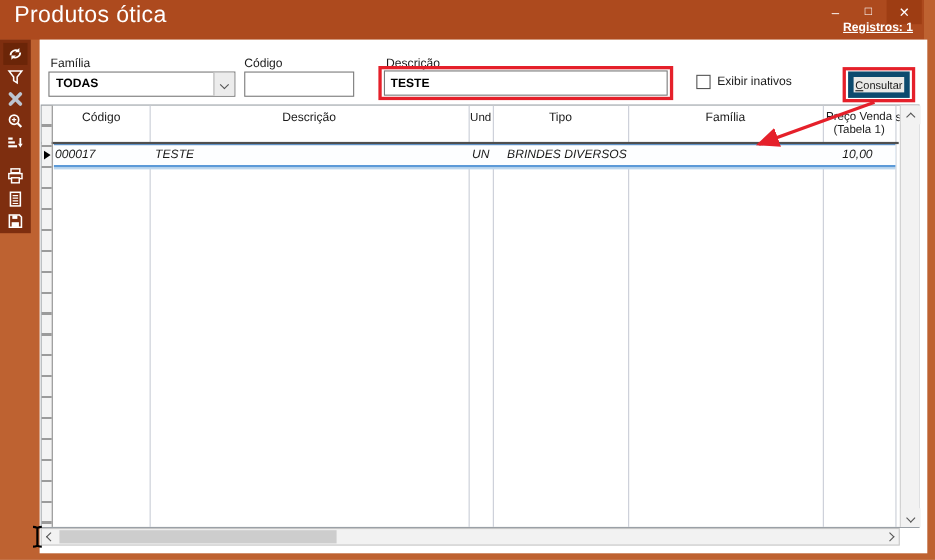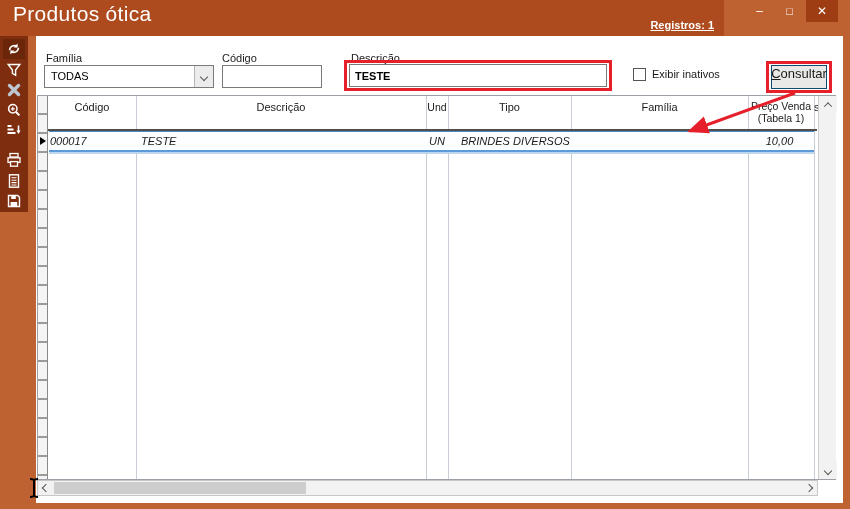--- a/index.html
+++ b/index.html
@@ -2,21 +2,21 @@
 <html><head>
 <meta charset="utf-8">
 <style>
   * { margin:0; padding:0; box-sizing:border-box; }
   html,body { width:850px; height:509px; overflow:hidden;
     font-family:"Liberation Sans", sans-serif; }
   .window { position:absolute; inset:0; width:850px; height:509px;
     background:#BE6231; }
 
   
-  .titlebar { position:absolute; left:0; top:0; width:724px; height:36px;
+  .titlebar { position:absolute; left:0; top:0; width:840px; height:36px;
     background:#AD4A1E; color:#fff; }
   .title { position:absolute; left:13px; top:2px; font-size:21px; font-weight:300;
     letter-spacing:.3px; color:#fff; }
   .winbtn { position:absolute; top:0; height:22px; width:27px; text-align:center;
     line-height:22px; font-size:12px; color:#fff; cursor:default; }
   .btn-min  { left:746px; }
   .btn-max  { left:776px; font-size:11px; }
   .btn-close{ left:806px; width:32px; background:#9E3D13; }
   .registros { position:absolute; right:10px; top:19px; font-size:11px;
     font-weight:bold; color:#fff; text-decoration:underline; cursor:pointer; }
@@ -30,34 +30,34 @@
   .tool svg { display:block; }
 
   
   .content { position:absolute; left:36px; top:36px; width:807px; height:467px;
     background:#fff; }
 
   
   .flabel { position:absolute; font-size:11px; color:#1a1a1a; }
   .combo { position:absolute; left:44px; top:65px; width:170px; height:23px;
     border:1px solid #7a7a7a; background:#fff; }
-  .combo .val { position:absolute; left:6px; top:4px; font-size:11px; font-weight:normal; }
+  .combo .val { position:absolute; left:6px; top:4px; font-size:11px; font-weight:bold; }
   .combo .ddbtn { position:absolute; right:0; top:0; width:19px; height:21px;
     background:#ECECEC; border-left:1px solid #b5b5b5;
     display:flex; align-items:center; justify-content:center; }
   .txtinput { position:absolute; height:23px; border:1px solid #7a7a7a;
     font-family:"Liberation Sans",sans-serif; font-size:11px; font-weight:bold;
     padding:0 5px; outline:none; }
   .redbox { position:absolute; border:3px solid #E5202A; background:transparent; }
   .chkbox { position:absolute; left:633px; top:68px; width:13px; height:13px;
     background:#fff; border:1px solid #555; }
   .chklabel { position:absolute; left:652px; top:68px; font-size:11px; color:#1a1a1a; }
   .btn { position:absolute; left:771px; top:65px; width:56px; height:24px;
-    background:#E9E9E7; border:1px solid #0c4a6e; font-size:13px; color:#1a1a1a;
-    display:flex; align-items:flex-start; justify-content:center; cursor:pointer; }
+    background:#E9E9E7; border:5px solid #0c4a6e; font-size:10px; color:#1a1a1a;
+    display:flex; align-items:flex-end; justify-content:center; cursor:pointer; }
   .btn .lbl { display:inline-block; }
   .btn .lbl::first-letter { text-decoration:underline; }
 
   
   .grid { position:absolute; left:37px; top:95px; width:799px; height:385px;
     border:1px solid #9aa0a6; background:#fff; font-size:11px; color:#1a1a1a; }
   .vsep { position:absolute; top:0; width:1px; height:383px; background:#C9CDD6; }
   .hdr { position:absolute; top:0; height:33px; text-align:center; padding-top:5px;
     font-size:11px; overflow:hidden; white-space:nowrap; }
   .hdrline { position:absolute; left:0; top:33px; width:779px; height:2px; background:#4F4F4F; }

